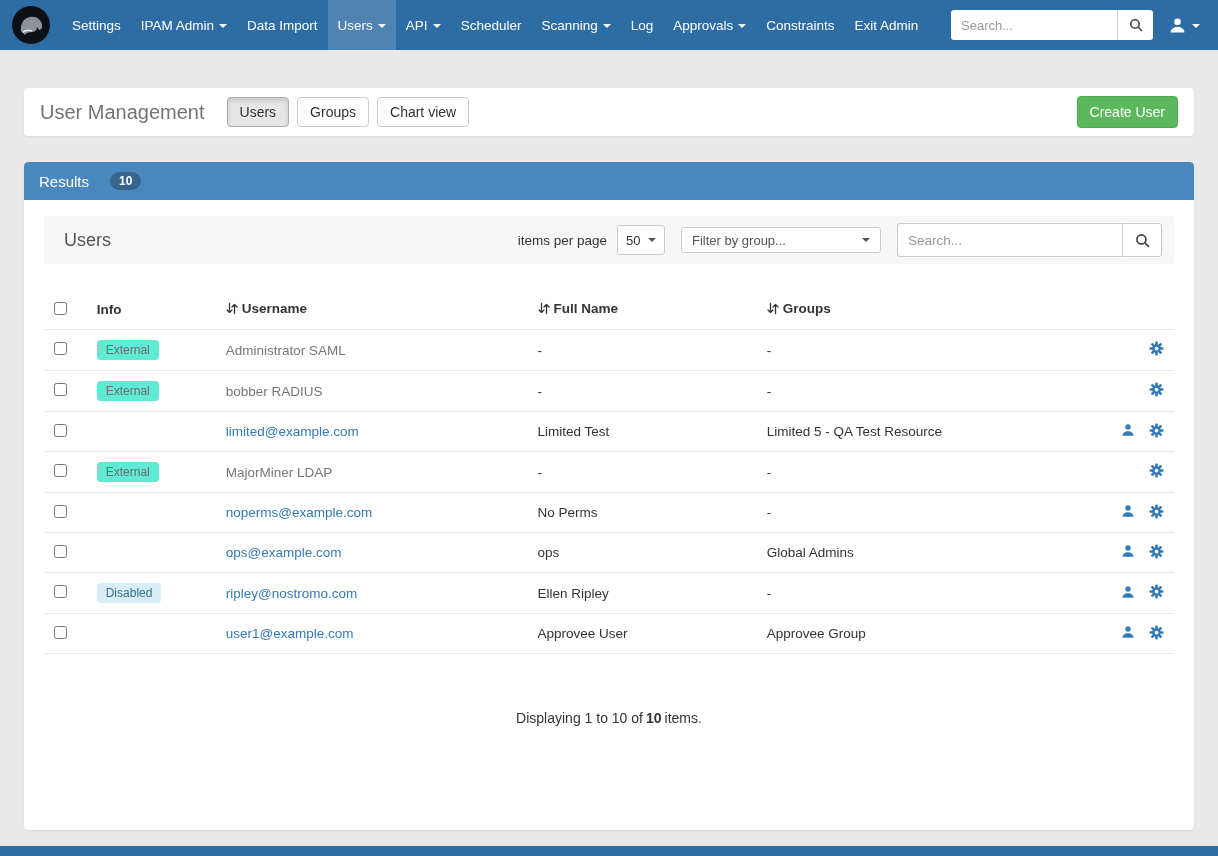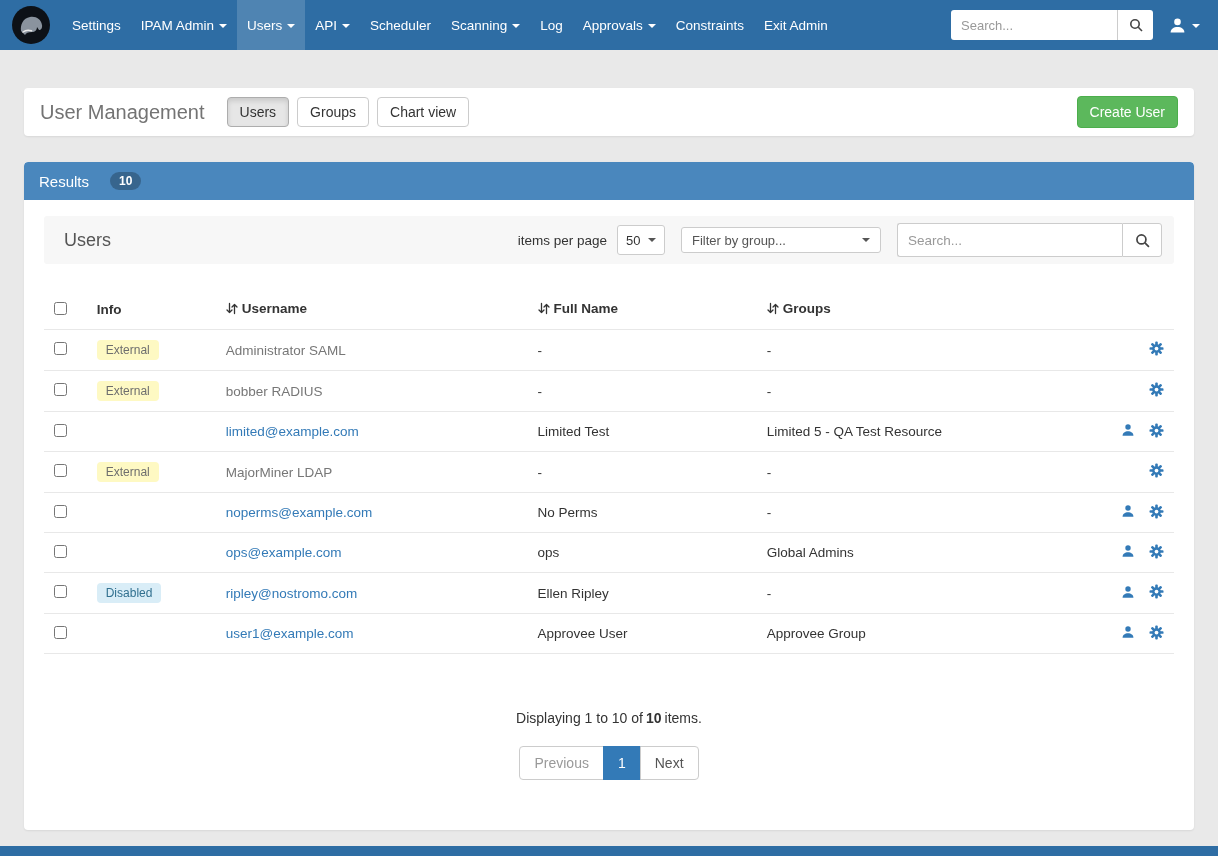--- a/index.html
+++ b/index.html
@@ -115,21 +115,21 @@
   .col-check { width:45px; padding-left:10px !important; }
   .col-info { width:130px; }
   .col-username { width:315px; }
   .col-fullname { width:232px; }
   .col-groups { width:350px; }
   .col-actions { text-align:right; padding-right:10px !important; white-space:nowrap; }
   .sort-icon { display:inline-block; vertical-align:-2px; margin-right:4px; }
   .badge {
     display:inline-block; font-size:12px; padding:3px 9px; border-radius:4px;
   }
-  .badge.external { background:#fef9c3; color:#6e6e6e; }
+  .badge.external { background:#5eead4; color:#6e6e6e; }
   .badge.disabled { background:#d9edf7; color:#31708f; }
   .username { color:#777; }
   .username.link { color:#337ab7; cursor:pointer; }
   .action-icon { display:inline-block; margin-left:10px; cursor:pointer; vertical-align:middle; }
 
   
   .pagination-wrap { text-align:center; margin-top:56px; }
   .summary { font-size:14px; color:#333; }
   .summary b { margin:0 3px; }
   .pager { display:inline-flex; margin-top:20px; }
@@ -161,20 +161,24 @@
       <a class="nav-item">
         <span>Settings</span>
 
       </a>
 
       <a class="nav-item">
         <span>IPAM Admin</span>
         <span class="caret"></span>
       </a>
 
+      <a class="nav-item">
+        <span>Data Import</span>
+
+      </a>
 
       <a class="nav-item active">
         <span>Users</span>
         <span class="caret"></span>
       </a>
 
       <a class="nav-item">
         <span>API</span>
         <span class="caret"></span>
       </a>
@@ -553,24 +557,19 @@
                 </span>
               </td>
             </tr>
           </tbody>
       </table>
 
       <div class="pagination-wrap">
         <div class="summary">
           <span>Displaying 1 to 10 of</span><b>10</b><span>items.</span>
         </div>
-        <div class="pager">
-          <button class="prev">Previous</button>
-          <button class="page-current">1</button>
-          <button class="next">Next</button>
-        </div>
       </div>
 
     </div>
   </div>
 </div>
 
 <div class="footer-bar"></div>
 
 </body></html>

